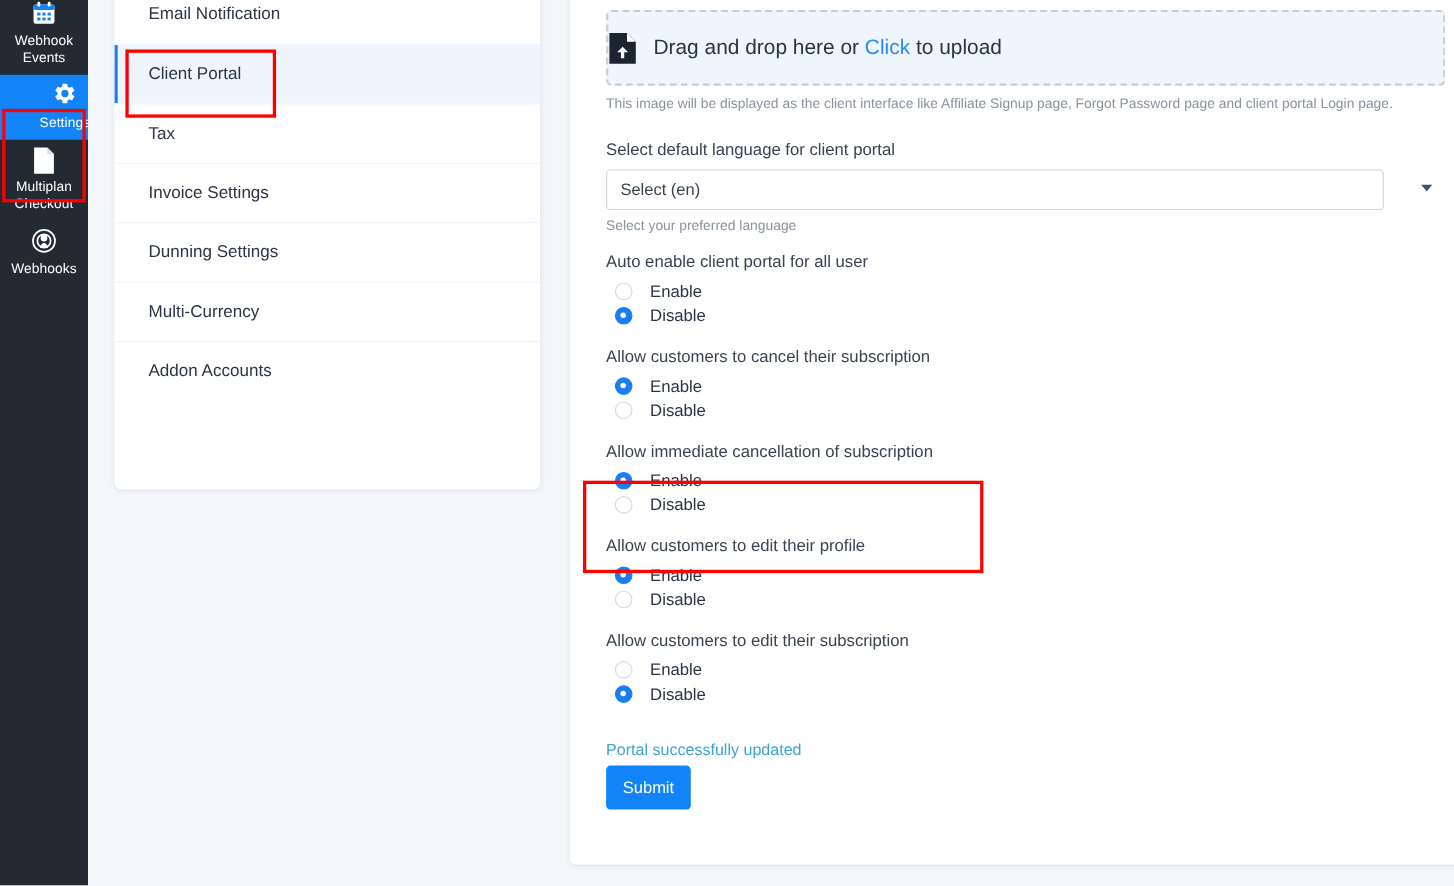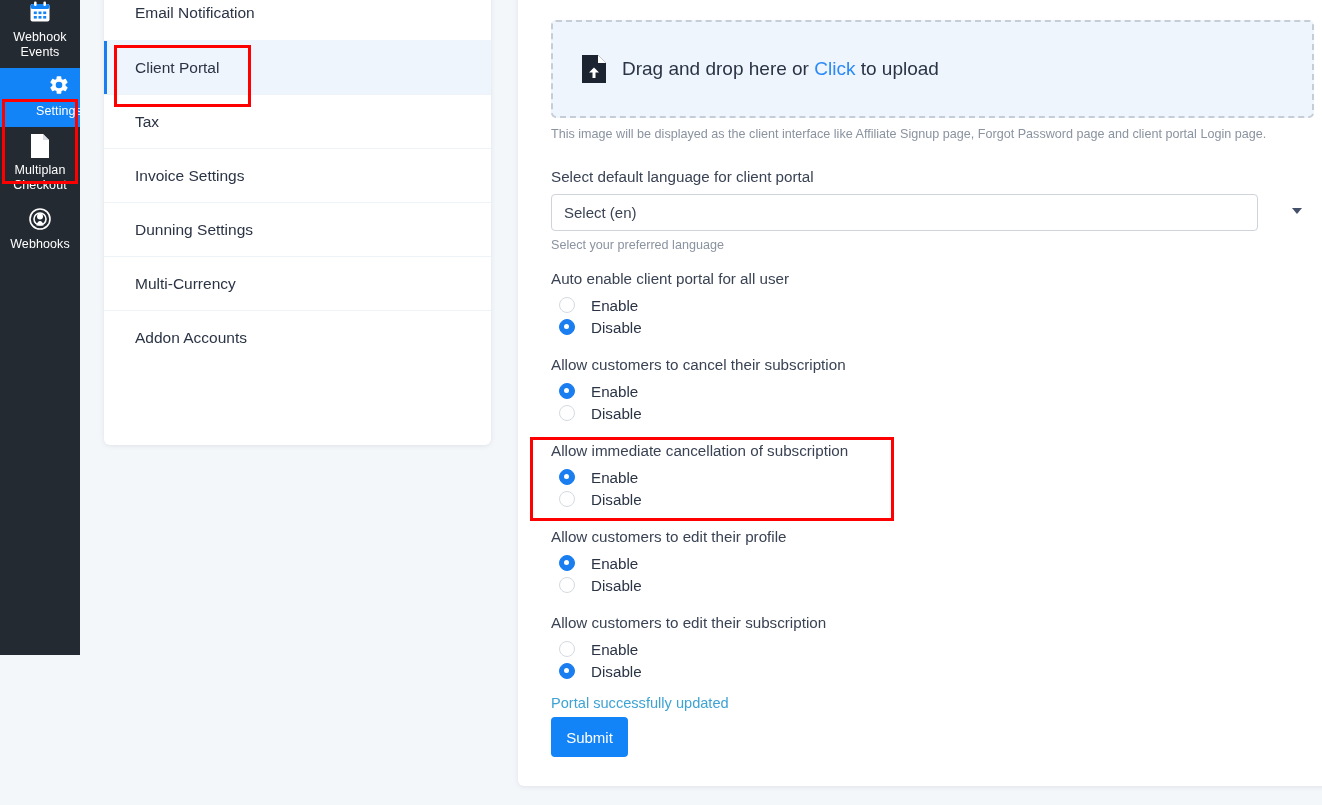--- a/index.html
+++ b/index.html
@@ -14,21 +14,21 @@
     position: relative;
     width: 1322px;
     height: 805px;
     background: #f4f7fa;
   }
 
   
   .rail {
     position: absolute;
     left: 0; top: 0;
-    width: 80px; height: 655px;
+    width: 80px; height: 805px;
     background: #242a32;
     display: flex;
     flex-direction: column;
     align-items: center;
     overflow: hidden;
   }
   .rail-item {
     width: 80px;
     padding: 6px 2px 8px 2px;
     display: flex;
@@ -101,28 +101,27 @@
     top: -14px;
     width: 830px;
     height: 800px;
     background: #ffffff;
     border-radius: 6px;
     box-shadow: 0 1px 5px rgba(40,60,90,.10);
     padding: 14px 34px 0 33px;
   }
 
   .dropzone {
-    margin-top: 20px;
-    height: 98px;
+    margin-top: 9px;
+    height: 69px;
     border: 2px dashed #c7cdd6;
     border-radius: 5px;
     background: #eef5fd;
     display: flex;
     align-items: center;
-    padding-left: 28px;
     cursor: pointer;
   }
   .dz-icon { width: 26px; height: 30px; margin-right: 15px; flex: none; }
   .dz-text {
     font-size: 19px;
     color: #2b3445;
     font-weight: 400;
   }
   .dz-link { color: #2b8af5; cursor: pointer; }
 
@@ -202,21 +201,21 @@
     width: 5px; height: 5px;
     border-radius: 50%;
     background: #ffffff;
   }
   .radio-label {
     font-size: 15.2px;
     color: #2b3445;
   }
 
   .status-msg {
-    margin-top: 13px;
+    margin-top: 32px;
     font-size: 14.6px;
     color: #3da3d4;
   }
   .submit-btn {
     margin-top: 6px;
     width: 77px;
     height: 40px;
     background: #1384f7;
     color: #ffffff;
     border: none;

